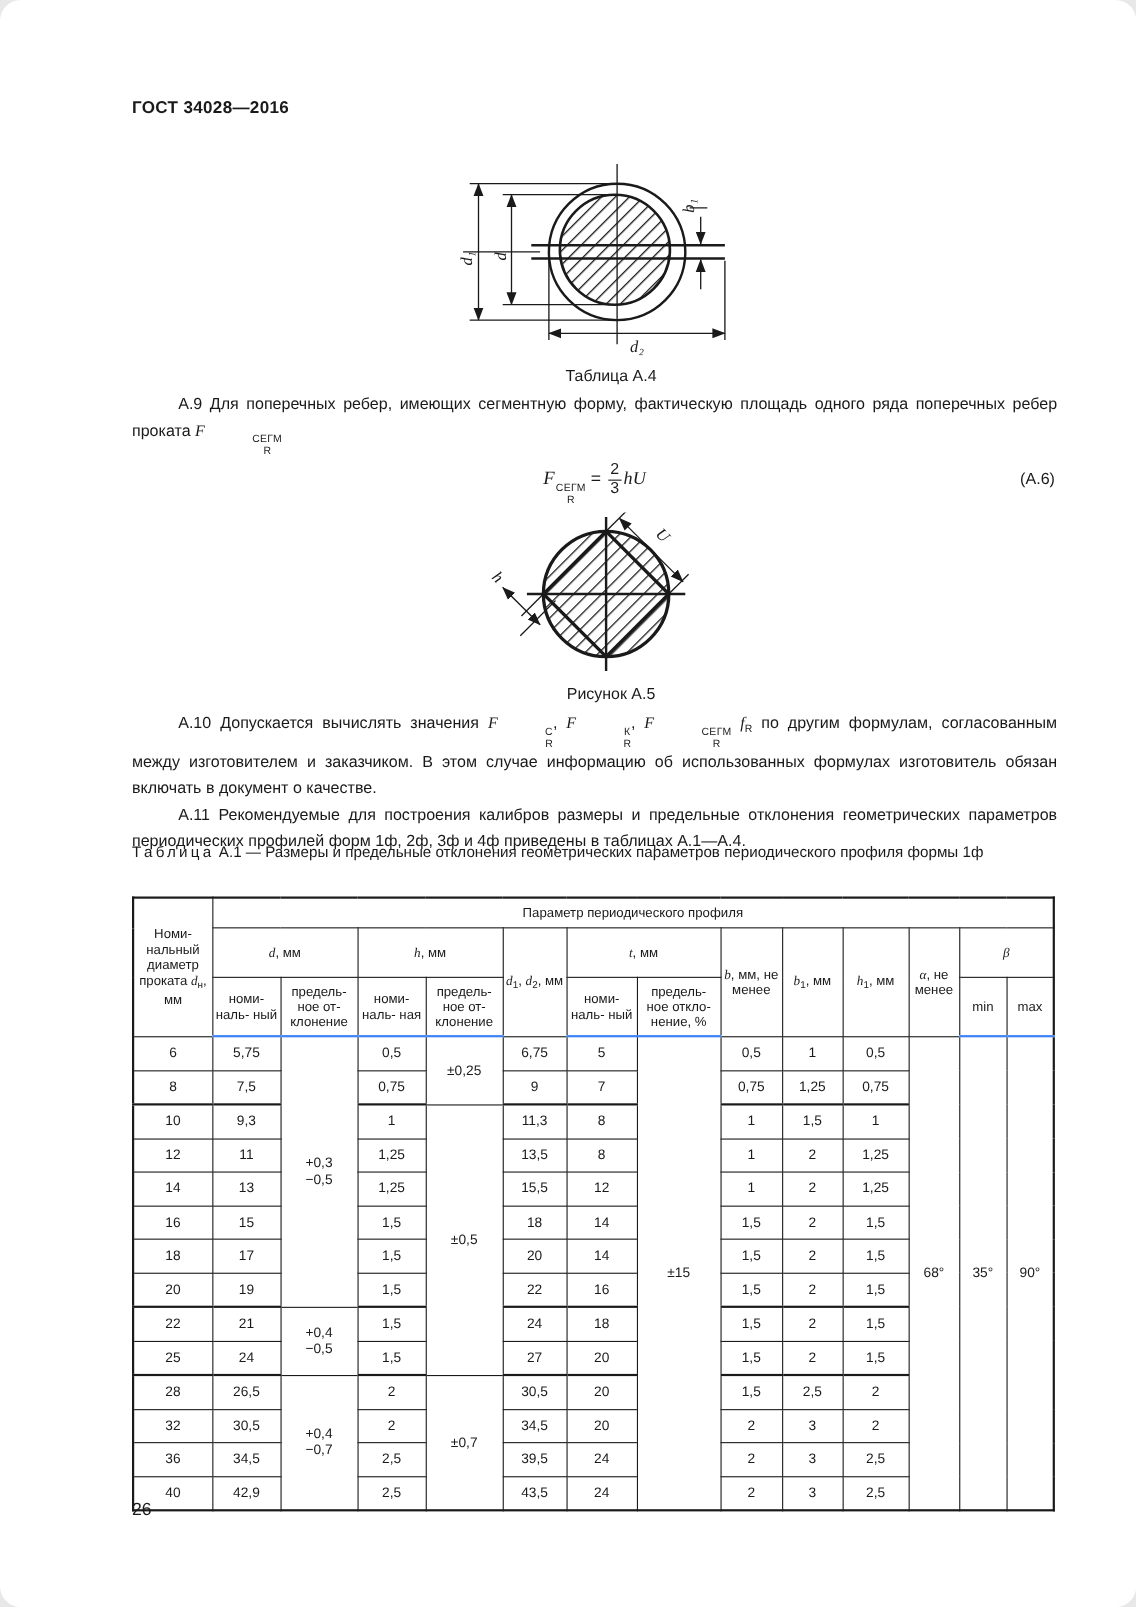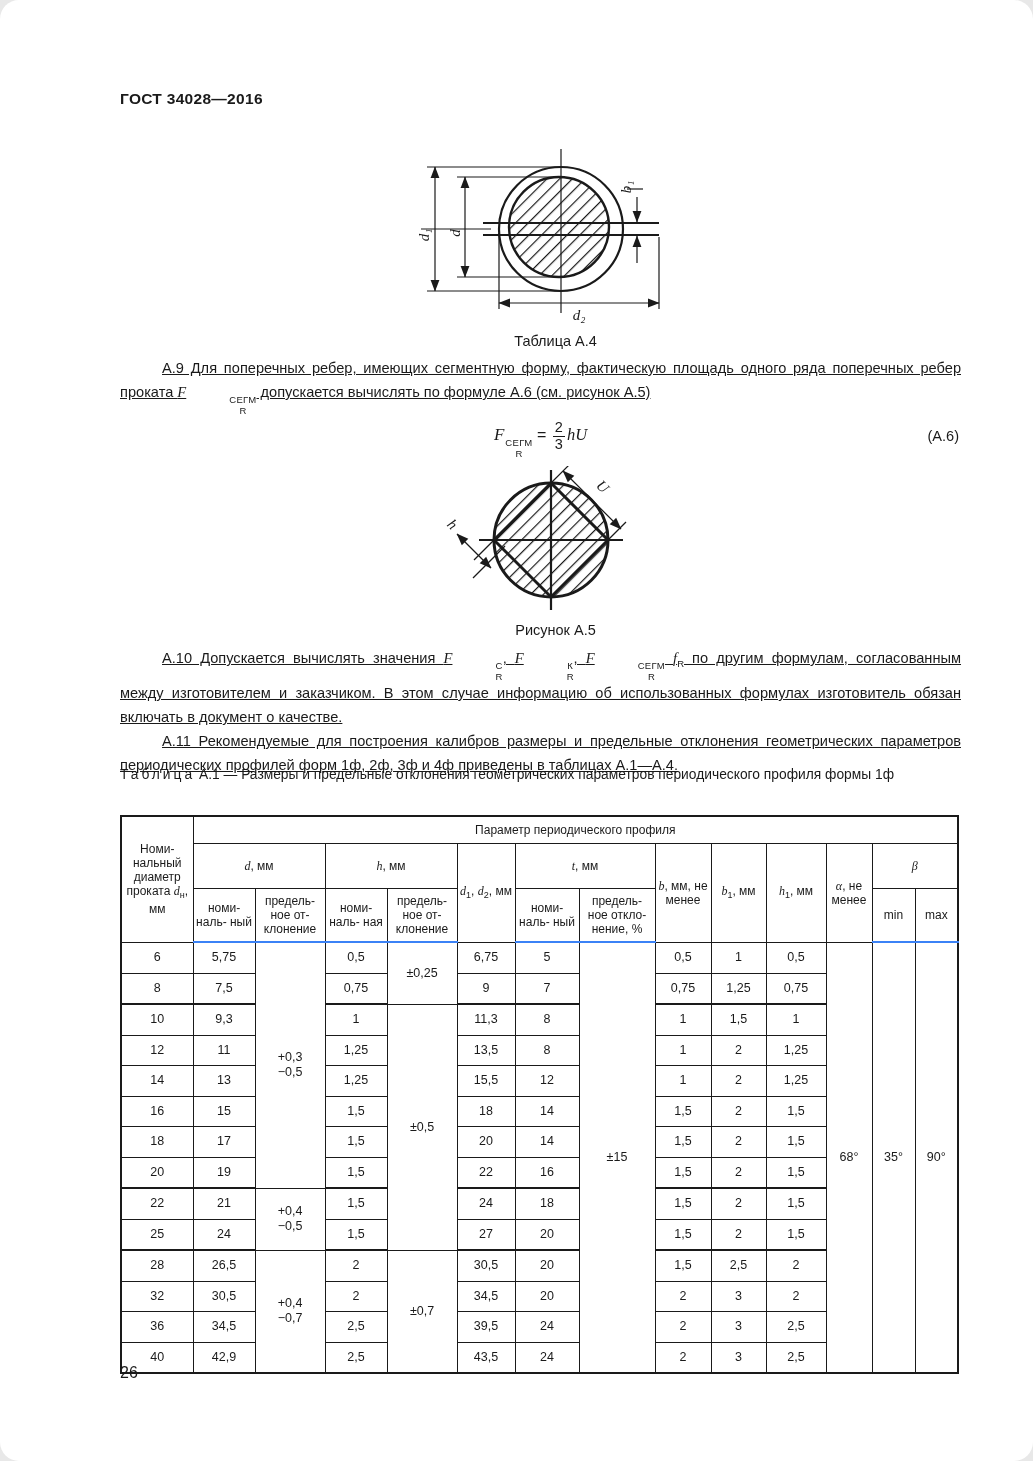--- a/index.html
+++ b/index.html
@@ -1,20 +1,20 @@
 <!DOCTYPE html>
 <html><head>
 <meta charset="utf-8">
 <style>
   html,body{margin:0;padding:0;background:#e8e8e8;}
   .page{position:relative;width:1033px;height:1461px;background:#ffffff;
         font-family:"Liberation Sans",sans-serif;color:#1a1a1a;overflow:hidden;border-radius:19px;}
   .gost-header{position:absolute;left:120px;top:90px;font-weight:bold;font-size:15.5px;letter-spacing:.3px;}
   .para{position:absolute;left:120px;width:841px;font-size:14.6px;line-height:24px;text-align:justify;}
-  .para p{margin:0;text-indent:42px;text-decoration:underline;}
+  .para p{margin:0;text-indent:42px;}
   .sym{font-style:italic;font-family:"Liberation Serif",serif;}
   
   .fvar{white-space:nowrap;}
   .fss{display:inline-flex;flex-direction:column;vertical-align:-6px;line-height:1;font-size:9.5px;margin-left:1px;text-align:center;}
   .fss .up{letter-spacing:.3px;}
   .fss .dn{margin-top:1px;}
   
   .formula-row{position:absolute;left:120px;top:420px;width:841px;text-align:center;font-size:16px;}
   .formula-row .frac{display:inline-flex;flex-direction:column;vertical-align:middle;line-height:1.05;font-size:14.5px;margin:0 2px;}
   .formula-row .frac .n{border-bottom:1.5px solid #1a1a1a;padding:0 2px 1px;}
@@ -91,21 +91,21 @@
       <line class="thin" x1="236" y1="46" x2="252" y2="46"></line>
       <text transform="rotate(-90 240 44)" x="240" y="44" text-anchor="middle">b₁</text>
     </svg>
     <div class="figcap">Таблица А.4</div>
   </div>
 
   <div class="para" style="top:356px;">
     <p><span>А.9 Для поперечных ребер, имеющих сегментную форму, фактическую площадь одного ряда поперечных ребер проката </span><span class="fvar"><i class="sym">F</i><span class="fss">
             <span class="up">СЕГМ</span>
             <span class="dn">R</span>
-          </span></span><span> допускается вычислять по формуле А.6 (см. рисунок А.5)</span></p>
+          </span></span></p>
   </div>
 
   <div class="formula-row">
     <span class="fvar"><i class="sym" style="font-size:17px;">F</i><span class="fss">
           <span class="up">СЕГМ</span>
           <span class="dn">R</span>
         </span></span><span> = </span><span class="frac">
         <span class="n">2</span>
         <span class="d">3</span>
       </span><i class="sym" style="font-size:16.5px;">hU</i>

